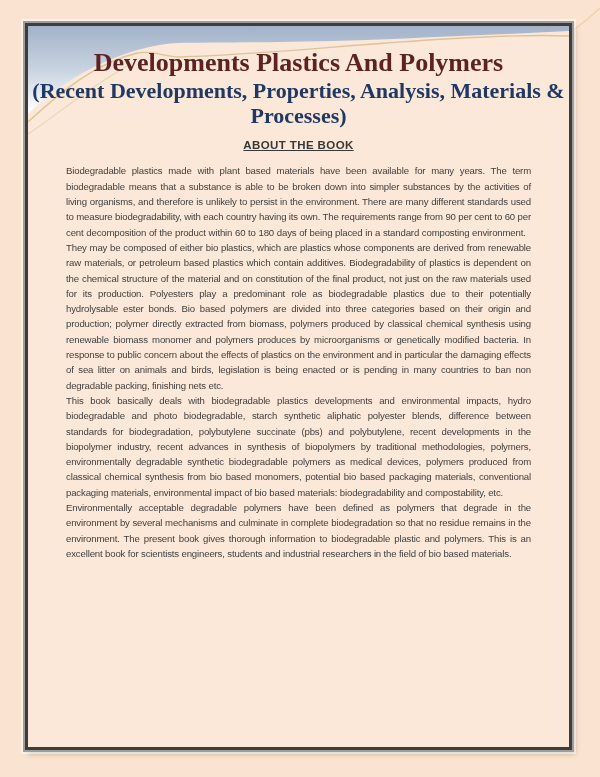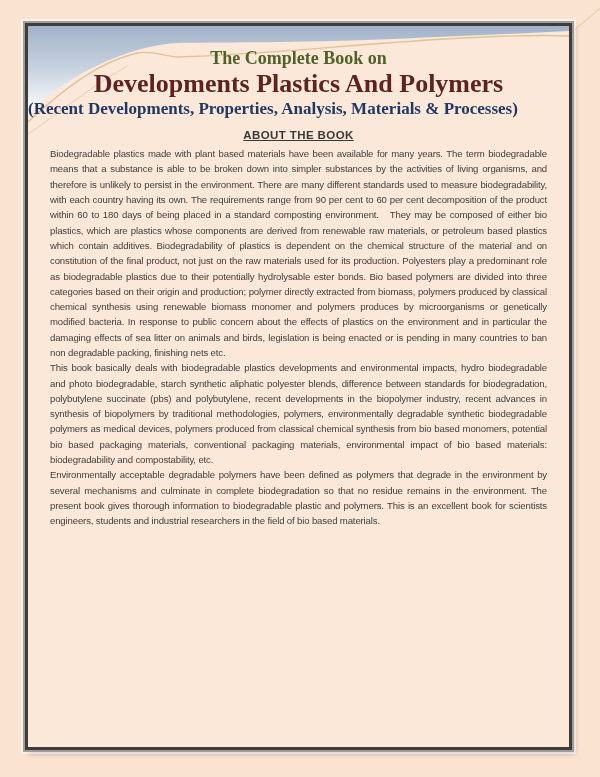--- a/index.html
+++ b/index.html
@@ -46,35 +46,36 @@
   .page-title {
     font-family: "Liberation Serif", serif;
     font-weight: bold;
     font-size: 26px; line-height: 1.15;
     text-align: center;
     color: #5e2222;
   }
   .page-subtitle {
     font-family: "Liberation Serif", serif;
     font-weight: bold;
-    font-size: 17px; line-height: 1.15;
+    font-size: 22px; line-height: 1.15;
+    text-align: center;
     color: #203864;
   }
   .section-heading {
     margin-top: 11px;
     font-size: 11.5px;
     font-weight: bold;
     letter-spacing: 0.4px;
     text-align: center;
     text-decoration: underline;
     color: #383838;
   }
   .body-text {
-    margin-top: 5px;
-    padding: 0 22px;
+    margin-top: 12px;
+    padding: 0 38px;
     color: #3f3e3e;
     font-size: 9.6px;
     line-height: 15.3px;
     letter-spacing: -0.15px;
     text-align: justify;
   }
   .body-text p { margin: 0; }
 </style>
 </head>
 <body>
@@ -99,21 +100,20 @@
 
         <path d="M0,0 L544,0 L544,5 C480,8 420,11 340,14 C250,17 190,16 150,17 C100,20 40,48 0,88 Z" fill="url(#blueGrad)"></path>
 
         <path d="M0,96 C35,64 70,36 110,27 C125,24 138,31 152,31 C230,29 330,18 420,13 C470,10 520,9 544,10" fill="none" stroke="#ddc096" stroke-width="1.3" opacity="0.95"></path>
 
         <path d="M0,108 C25,92 60,62 100,40" fill="none" stroke="#e7d2b2" stroke-width="1.1" opacity="0.9"></path>
       </svg>
     </div>
 
     <div class="content">
-      <div class="title-prefix">The Complete Book on</div>
       <div class="page-title">Developments Plastics And Polymers</div>
       <div class="page-subtitle">(Recent Developments, Properties, Analysis, Materials &amp; Processes)</div>
 
       <div class="section-heading">ABOUT THE BOOK</div>
 
       <div class="body-text">
         <p>Biodegradable plastics made with plant based materials have been available for many years. The term biodegradable means that a substance is able to be broken down into simpler substances by the activities of living organisms, and therefore is unlikely to persist in the environment. There are many different standards used to measure biodegradability, with each country having its own. The requirements range from 90 per cent to 60 per cent decomposition of the product within 60 to 180 days of being placed in a standard composting environment.&nbsp;&nbsp; They may be composed of either bio plastics, which are plastics whose components are derived from renewable raw materials, or petroleum based plastics which contain additives. Biodegradability of plastics is dependent on the chemical structure of the material and on constitution of the final product, not just on the raw materials used for its production. Polyesters play a predominant role as biodegradable plastics due to their potentially hydrolysable ester bonds. Bio based polymers are divided into three categories based on their origin and production; polymer directly extracted from biomass, polymers produced by classical chemical synthesis using renewable biomass monomer and polymers produces by microorganisms or genetically modified bacteria. In response to public concern about the effects of plastics on the environment and in particular the damaging effects of sea litter on animals and birds, legislation is being enacted or is pending in many countries to ban non degradable packing, finishing nets etc.</p>
         <p>This book basically deals with biodegradable plastics developments and environmental impacts, hydro biodegradable and photo biodegradable, starch synthetic aliphatic polyester blends, difference between standards for biodegradation, polybutylene succinate (pbs) and polybutylene, recent developments in the biopolymer industry, recent advances in synthesis of biopolymers by traditional methodologies, polymers, environmentally degradable synthetic biodegradable polymers as medical devices, polymers produced from classical chemical synthesis from bio based monomers, potential bio based packaging materials, conventional packaging materials, environmental impact of bio based materials: biodegradability and compostability, etc.</p>
         <p>Environmentally acceptable degradable polymers have been defined as polymers that degrade in the environment by several mechanisms and culminate in complete biodegradation so that no residue remains in the environment. The present book gives thorough information to biodegradable plastic and polymers. This is an excellent book for scientists engineers, students and industrial researchers in the field of bio based materials.</p>
       </div>

